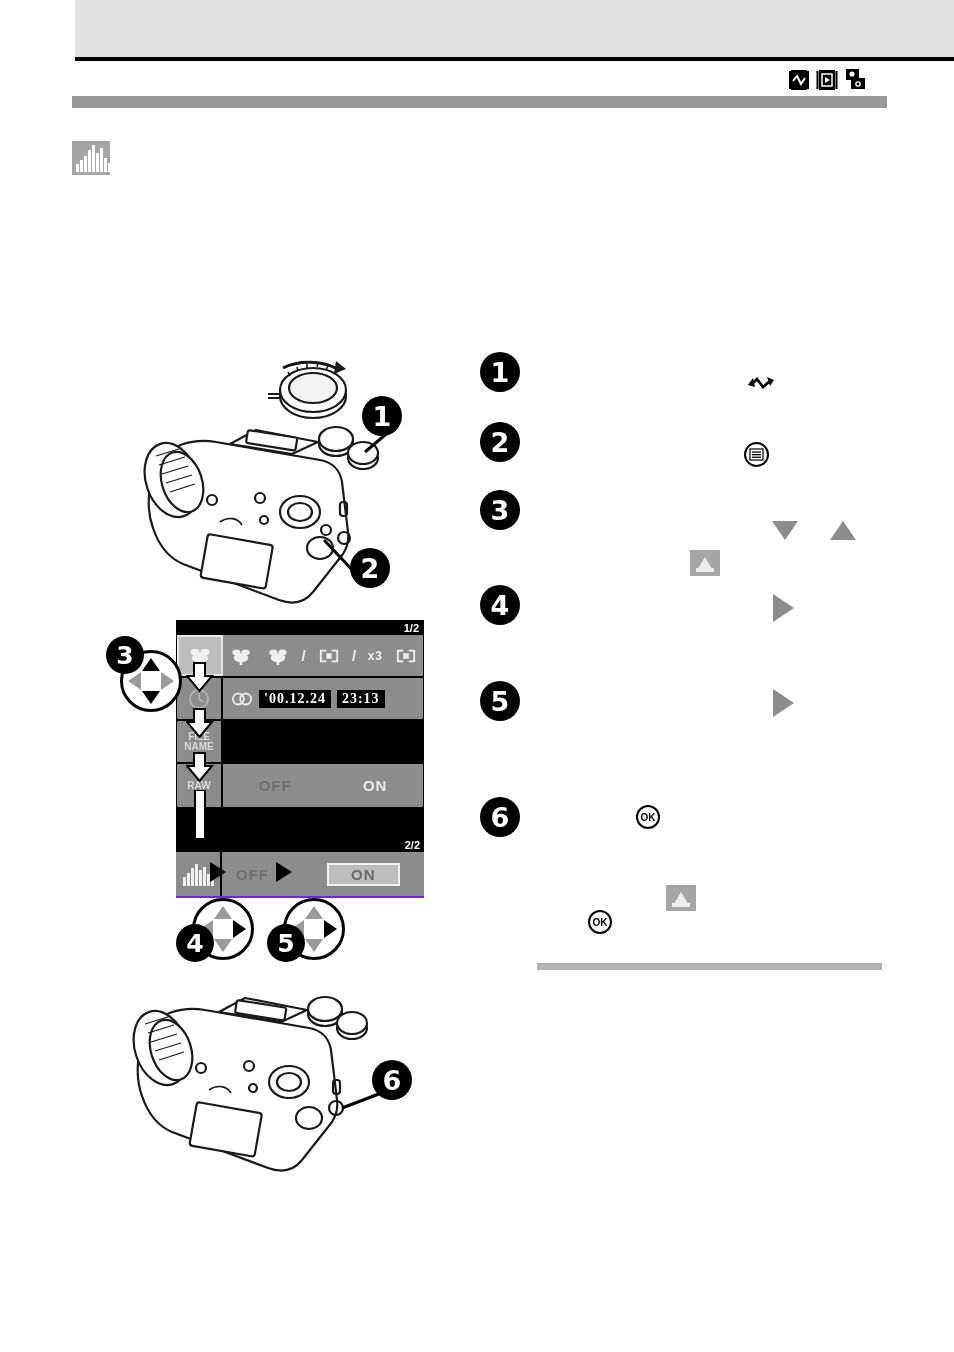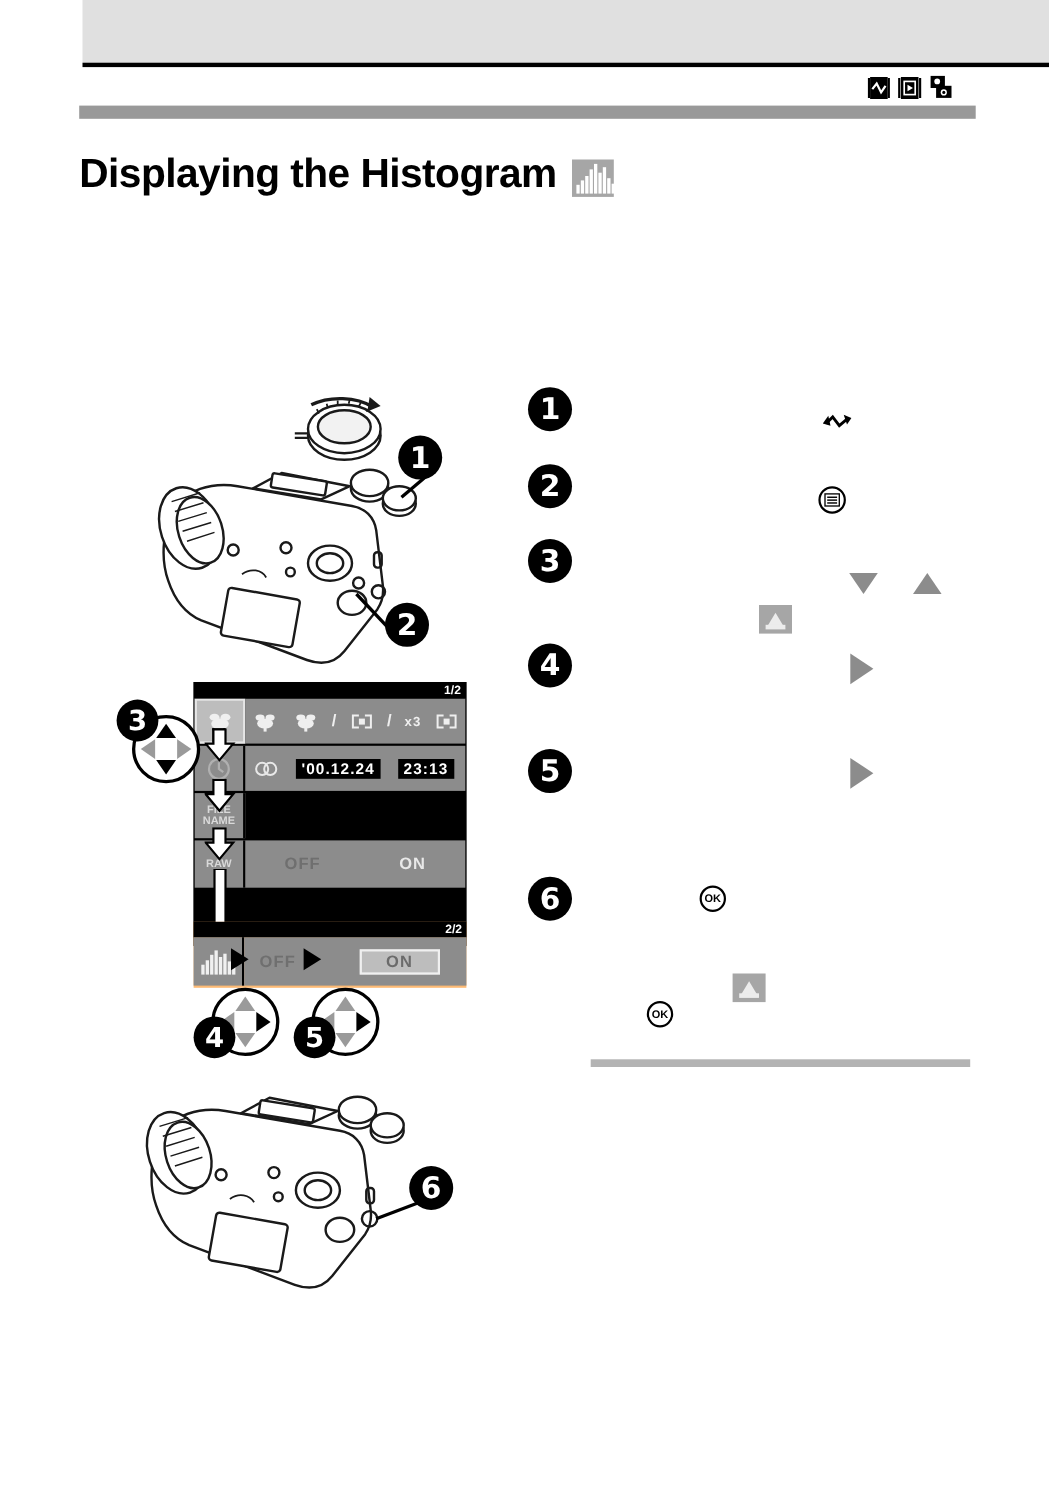--- a/index.html
+++ b/index.html
@@ -48,21 +48,21 @@
   .cam1 { position:absolute; left:112px; top:352px; width:320px; height:260px; }
   .cam2 { position:absolute; left:118px; top:988px; width:320px; height:190px; }
 
   
   .lcd1 {
     position:absolute; left:176px; top:620px; width:248px; height:240px;
     background:#000; border:1px solid #000;
   }
   .lcd2 {
     position:absolute; left:176px; top:838px; width:248px; height:60px;
-    background:#fdba74;
+    background:#6d28d9;
   }
   .lcd-topbar {
     position:relative; height:14px; background:#000; color:#ffffff;
     font-size:11px; font-weight:bold; text-align:right; padding-right:4px; line-height:14px;
     font-family:"Liberation Sans", sans-serif;
   }
   .lcd-row {
     display:flex; height:43px; border-bottom:2px solid #000;
   }
   .lcd-label {
@@ -193,21 +193,20 @@
       <rect x="7" y="10" width="14" height="11" fill="#000"></rect>
       <circle cx="14" cy="16" r="2.8" fill="#fff"></circle>
       <circle cx="14" cy="16" r="1.4" fill="#000"></circle>
     </svg>
   </span>
 </div>
 
 <div class="title-bar"></div>
 
 <h1 class="page-title">
-  <span>Displaying the Histogram</span>
   <span class="title-hist-icon">
     <span class="bars">
       <i style="height:8px"></i>
         <i style="height:12px"></i>
         <i style="height:16px"></i>
       <i style="height:22px"></i>
         <i style="height:27px"></i>
         <i style="height:19px"></i>
       <i style="height:24px"></i>
         <i style="height:14px"></i>
@@ -312,21 +311,21 @@
     </div>
   </div>
 
   <div class="lcd-row">
     <div class="lcd-label">
       <svg width="26" height="26" viewBox="0 0 26 26">
         <circle cx="13" cy="13" r="9" fill="none" stroke="#b0b0b0" stroke-width="2"></circle>
         <path d="M13 7 v6 l4 3" fill="none" stroke="#b0b0b0" stroke-width="2"></path>
       </svg>
     </div>
-    <div class="lcd-body" style="gap:16px; justify-content:flex-start; padding-left:8px;">
+    <div class="lcd-body" style="gap:6px; justify-content:flex-start; padding-left:8px;font-family:Liberation Serif, serif;">
       <svg width="22" height="22" viewBox="0 0 24 24">
         <circle cx="8" cy="12" r="6" fill="none" stroke="#e8e8e8" stroke-width="2"></circle>
         <circle cx="16" cy="12" r="6" fill="none" stroke="#e8e8e8" stroke-width="2"></circle>
       </svg>
       <span class="date-chip">'00.12.24</span>
       <span class="date-chip">23:13</span>
     </div>
   </div>
 
   <div class="lcd-row">

